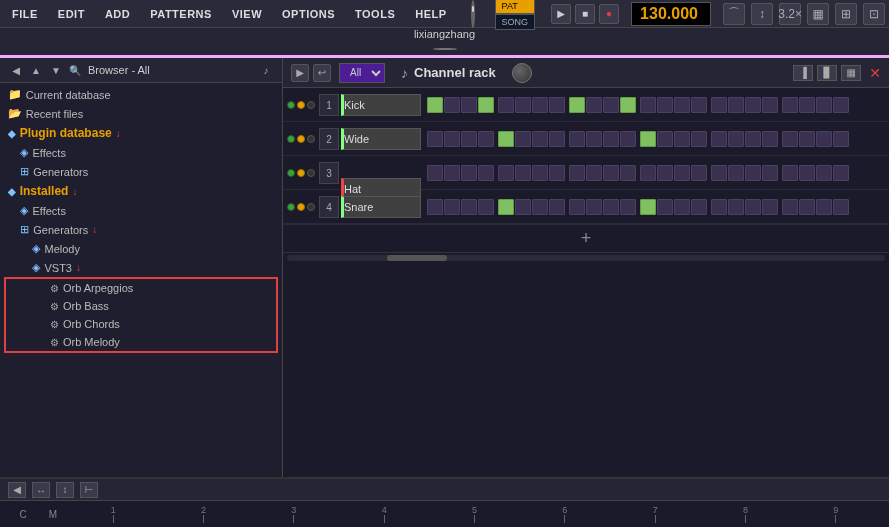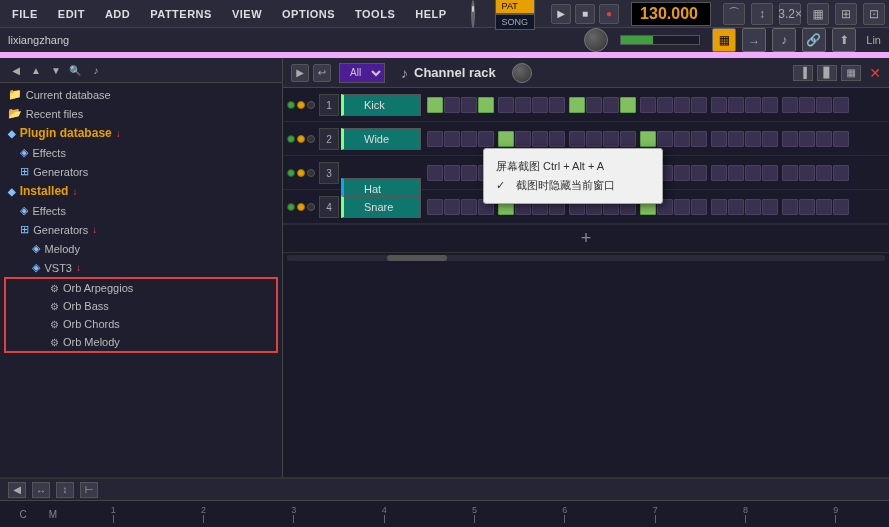--- a/index.html
+++ b/index.html
@@ -103,22 +103,23 @@
       font-size: 12px;
     }
 
     
     #toolbar2 {
       display: flex;
       align-items: center;
       background: #252535;
       height: 30px;
       padding: 0 8px;
-      border-bottom: 6px solid #f0abfc;
+      border-bottom: 3px solid #f0abfc;
       gap: 8px;
+      flex-direction: column;
     }
     .user-label {
       color: #ccc;
       font-size: 11px;
       flex: 1;
     }
     .tb2-icons {
       display: flex;
       align-items: center;
       gap: 6px;
@@ -332,33 +333,33 @@
       border: 1px solid #444;
       color: #aaa;
       font-size: 10px;
       text-align: center;
       height: 22px;
       line-height: 22px;
       cursor: pointer;
     }
     .ch-name {
       width: 80px;
-      background: #0f766e;
+      background: #404040;
       border: 1px solid #555;
       color: #ddd;
       font-size: 11px;
-      padding: 2px 20px;
+      padding: 2px 0;
       height: 22px;
       display: flex;
       align-items: center;
       cursor: pointer;
     }
     .ch-name.kick { border-left: 3px solid #80ff80; }
     .ch-name.clap { border-left: 3px solid #80ff80; }
-    .ch-name.hat { border-left: 3px solid #0ea5e9; margin-top: 32px; }
+    .ch-name.hat { border-left: 3px solid #ef4444; margin-top: 32px; }
     .ch-name.snare { border-left: 3px solid #80ff80; }
 
     
     .seq-buttons {
       display: flex;
       gap: 1px;
       margin-left: 4px;
       flex: 1;
     }
     .seq-group {
@@ -604,20 +605,21 @@
 
 <div id="main">
 
   <div id="sidebar">
 
     <div class="sidebar-header">
       <span class="sidebar-header-btn">◀</span>
       <span class="sidebar-header-btn">▲</span>
       <span class="sidebar-header-btn">▼</span>
       <span class="sidebar-header-btn">🔍</span>
+      <span style="color:#ccc;font-size:11px;flex:1;">Browser - All</span>
       <span class="sidebar-header-btn">♪</span>
     </div>
 
     <div class="sidebar-section">
 
       <div class="sidebar-item">
         <span class="folder-icon">📁</span>
         <span>Current database</span>
       </div>
 
@@ -910,29 +912,20 @@
       </div>
 
       <div class="add-channel-btn">+</div>
 
       <div class="h-scrollbar">
         <div class="h-scrollbar-track">
           <div class="h-scrollbar-thumb"></div>
         </div>
       </div>
 
-      <div class="tooltip-popup">
-        <div class="tooltip-row">
-          <span>屏幕截图 Ctrl + Alt + A</span>
-        </div>
-        <div class="tooltip-row">
-          <span class="tooltip-check">✓</span>
-          <span>截图时隐藏当前窗口</span>
-        </div>
-      </div>
     </div>
 
   </div>
 </div>
 
 <div id="bottom-panel">
   <div class="bottom-toolbar">
     <div class="bt-btn">◀</div>
     <div class="bt-btn">↔</div>
     <div class="bt-btn">↕</div>

